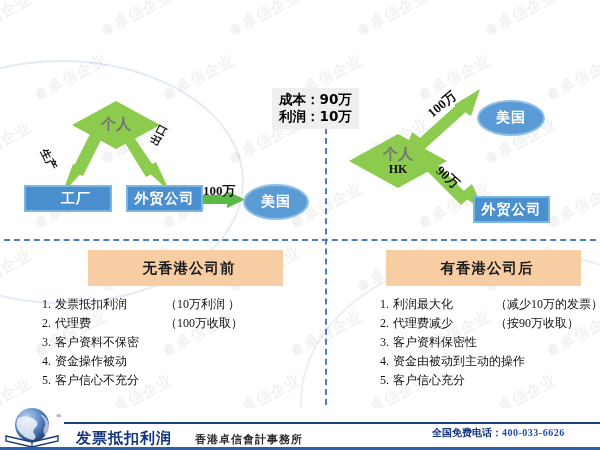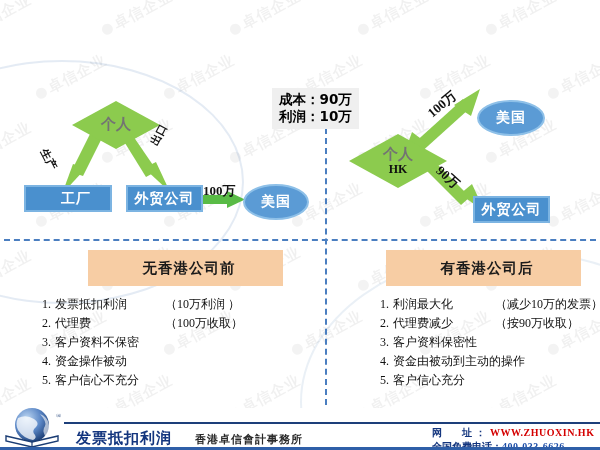--- a/index.html
+++ b/index.html
@@ -374,22 +374,19 @@
       <path d="M38 8 q8 3 9 11 q1 7 -4 11 q-3 -6 0 -10 q2 -4 -5 -12z" fill="#ffffff" opacity=".6"></path>
       <text x="54" y="12" font-size="7" fill="#1b3d74" font-family="Liberation Serif, serif">®</text>
       <path d="M4 30 L30 36 L56 30 L56 35 L30 41 L4 35 Z" fill="#ffffff" stroke="#1b3d74" stroke-width="1.4"></path>
       <path d="M30 36 L30 41" stroke="#1b3d74" stroke-width="1.2"></path>
     </svg>
     <div class="footer-rule"></div>
     <div class="brand-cn">发票抵扣利润</div>
     <div class="brand-sub">香港卓信會計事務所</div>
     <div class="contact">
       <div>
-        <span class="lbl-w">网　　址 ：</span><span class="site">WWW.ZHUOXIN.HK</span>
-      </div>
-      <div>
         <span>全国免费电话：</span><span class="tel">400-033-6626</span>
       </div>
     </div>
   </div>
   <div class="footer-bottom-rule"></div>
 
 </div>
 
 </body></html>

